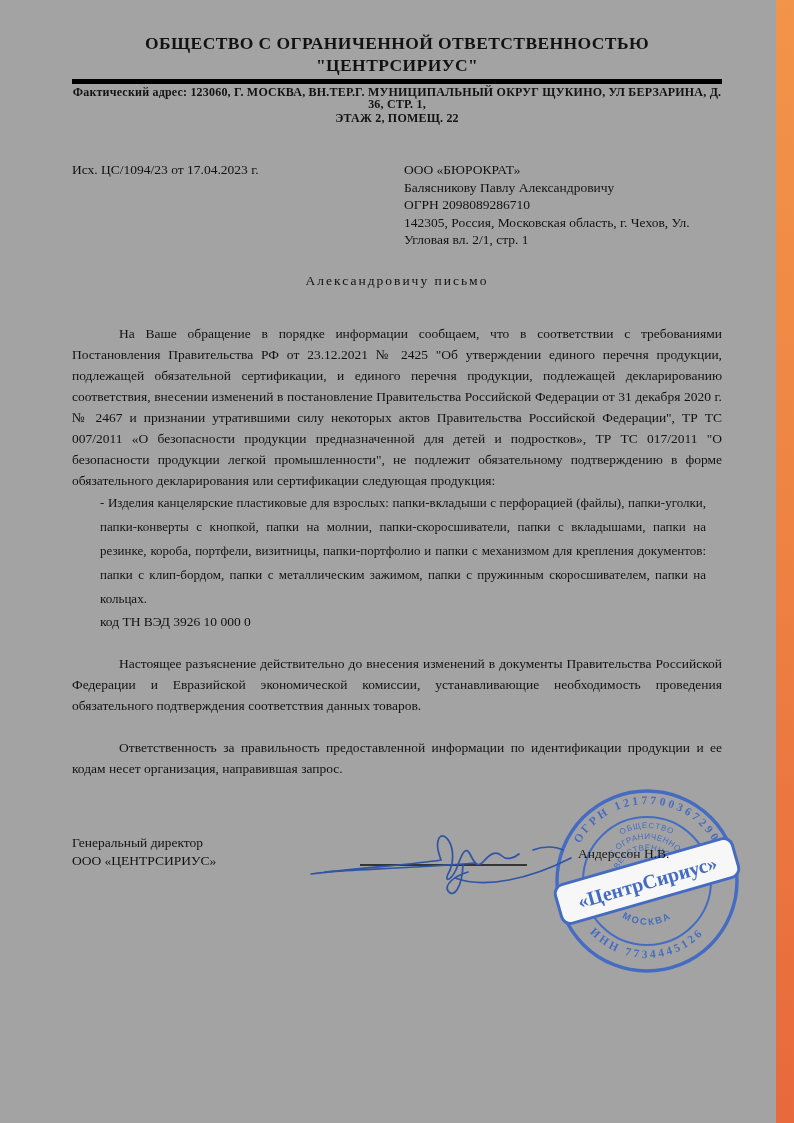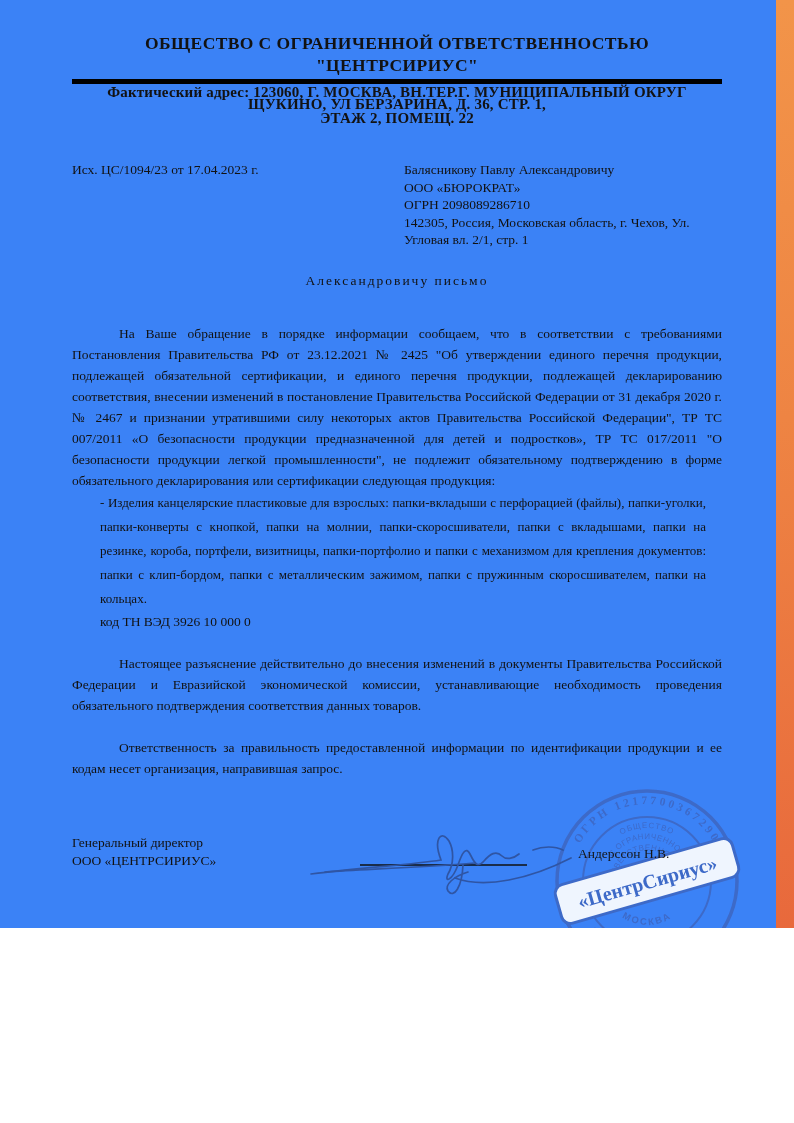--- a/index.html
+++ b/index.html
@@ -1,38 +1,38 @@
 <!DOCTYPE html>
 <html><head>
 <meta charset="utf-8">
 <style>
   html,body{margin:0;padding:0;background:#ffffff;}
   .page{
     position:relative;
-    width:794px;height:928px;
-    background:#3b82f6;
+    width:794px;height:1123px;
+    background:#a3a3a3;
     font-family:"Liberation Serif", serif;
     color:#121212;
     overflow:hidden;
   }
   .accent-bar{
     position:absolute;top:0;right:0;bottom:0;width:18px;
     background:linear-gradient(180deg,#F29449 0%,#EE8443 45%,#E8693C 100%);
   }
   .content{
     position:relative;
     padding:0 72px;
     width:650px;
   }
   
   .letterhead{margin-top:32px;text-align:center;}
   .lh-line{font-size:17.5px;font-weight:bold;line-height:22px;letter-spacing:.4px;}
   .lh-rule{height:5px;background:#000;margin-top:3px;}
   .lh-address{
-    margin-top:2px;font-size:15px;font-weight:bold;line-height:12px;
+    margin-top:2px;font-size:12px;font-weight:bold;line-height:12px;
     letter-spacing:.2px;
   }
   
   .ref-row{display:flex;justify-content:space-between;align-items:flex-start;margin-top:37px;}
   .ref-no{font-size:13.5px;line-height:18px;}
   .recipient{width:318px;font-size:13.5px;line-height:17.5px;}
   
   .doc-title{margin-top:24px;text-align:center;font-size:13.5px;letter-spacing:2px;}
   
   .para{
@@ -64,22 +64,22 @@
       <div class="lh-line">ОБЩЕСТВО С ОГРАНИЧЕННОЙ ОТВЕТСТВЕННОСТЬЮ</div>
       <div class="lh-line">"ЦЕНТРСИРИУС"</div>
       <div class="lh-rule"></div>
       <div class="lh-address">Фактический адрес: 123060, Г. МОСКВА, ВН.ТЕР.Г. МУНИЦИПАЛЬНЫЙ ОКРУГ ЩУКИНО, УЛ БЕРЗАРИНА, Д. 36, СТР. 1,</div>
       <div class="lh-address">ЭТАЖ 2, ПОМЕЩ. 22</div>
     </div>
 
     <div class="ref-row">
       <div class="ref-no">Исх. ЦС/1094/23 от 17.04.2023 г.</div>
       <div class="recipient">
+        <div>ООО «БЮРОКРАТ»</div>
         <div>Балясникову Павлу Александровичу</div>
-        <div>ООО «БЮРОКРАТ»</div>
         <div>ОГРН 2098089286710</div>
         <div>142305, Россия, Московская область, г. Чехов, Ул. Угловая вл. 2/1, стр. 1</div>
       </div>
     </div>
 
     <div class="doc-title">Александровичу письмо</div>
 
     <p class="para first">На Ваше обращение в порядке информации сообщаем, что в соответствии с требованиями Постановления Правительства РФ от 23.12.2021 № 2425 "Об утверждении единого перечня продукции, подлежащей обязательной сертификации, и единого перечня продукции, подлежащей декларированию соответствия, внесении изменений в постановление Правительства Российской Федерации от 31 декабря 2020 г. № 2467 и признании утратившими силу некоторых актов Правительства Российской Федерации", ТР ТС 007/2011 «О безопасности продукции предназначенной для детей и подростков», ТР ТС 017/2011 "О безопасности продукции легкой промышленности", не подлежит обязательному подтверждению в форме обязательного декларирования или сертификации следующая продукция:</p>
     <p class="list-block">- Изделия канцелярские пластиковые для взрослых: папки-вкладыши с перфорацией (файлы), папки-уголки, папки-конверты с кнопкой, папки на молнии, папки-скоросшиватели, папки с вкладышами, папки на резинке, короба, портфели, визитницы, папки-портфолио и папки с механизмом для крепления документов: папки с клип-бордом, папки с металлическим зажимом, папки с пружинным скоросшивателем, папки на кольцах.</p>
     <p class="code-line">код ТН ВЭД 3926 10 000 0</p>

